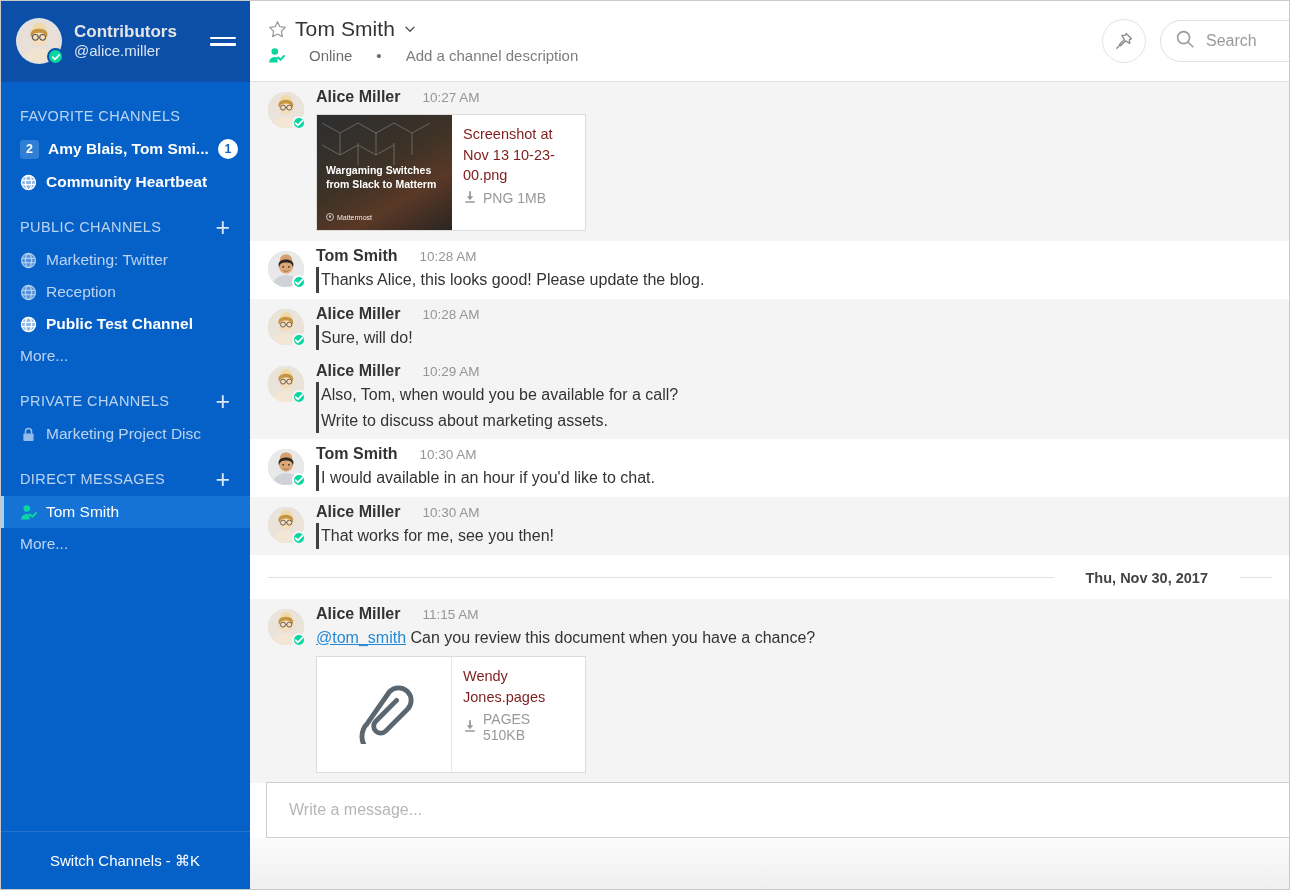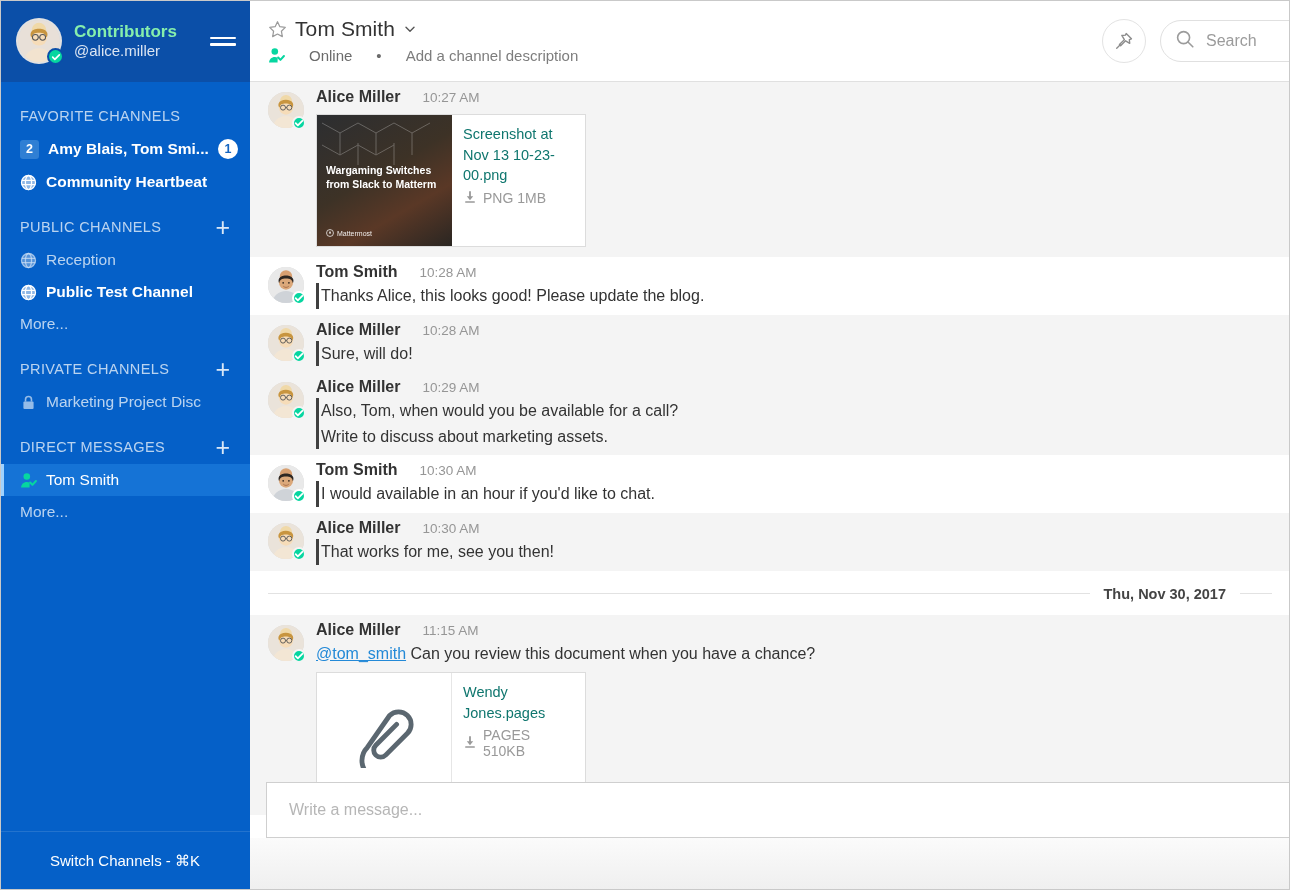--- a/index.html
+++ b/index.html
@@ -33,21 +33,21 @@
   .av svg { display: block; width: 100%; height: 100%; }
   .status-dot {
     position: absolute; right: -2px; bottom: -1px;
     width: 17px; height: 17px; border-radius: 50%;
     background: #06d6a0; border: 2px solid #0b4fa8;
     display: flex; align-items: center; justify-content: center;
   }
   .status-dot svg { width: 10px; height: 10px; }
   .hdr-names { flex: 1 1 auto; min-width: 0; line-height: 1.25; }
   .team-name {
-    color: #86efac; font-size: 17px; font-weight: bold;
+    color: #e5e5e5; font-size: 17px; font-weight: bold;
     white-space: nowrap; overflow: hidden; text-overflow: ellipsis;
   }
   .user-name {
     color: rgba(255,255,255,.85); font-size: 15px;
     white-space: nowrap; overflow: hidden; text-overflow: ellipsis;
   }
   #hamburger { width: 26px; flex: 0 0 26px; cursor: pointer; padding: 6px 0; }
   #hamburger span {
     display: block; height: 2.5px; background: #fff;
     margin: 4px 0; border-radius: 1px;
@@ -178,21 +178,21 @@
   }
   .post-text .line { display: block; }
   .mention { color: #2389d7; }
 
   
   .attach {
     display: inline-flex; border: 1px solid #dcdcdc; background: #fff;
     margin: 6px 0 4px 0; max-width: 270px; overflow: hidden;
   }
   .attach-thumb {
-    width: 135px; height: 131px; flex: 0 0 135px;
+    width: 135px; height: 115px; flex: 0 0 135px;
     position: relative; overflow: hidden;
   }
   .thumb-dark { background: linear-gradient(150deg,#2c2e31 0%,#3d3226 45%,#5a3826 70%,#2a2622 100%); }
   .thumb-dark .wm-pattern {
     position: absolute; inset: 0; opacity: .25;
   }
   .thumb-title {
     position: absolute; left: 9px; top: 48px; right: 4px;
     color: #fff; font-size: 10.5px; font-weight: bold; line-height: 1.35;
   }
@@ -205,31 +205,31 @@
   .thumb-clip {
     background: #fff; display: flex; align-items: center; justify-content: center;
     border-right: 1px solid #e6e6e6;
   }
   .thumb-clip svg { width: 62px; height: 62px; }
   .attach-info {
     padding: 9px 10px 9px 11px; min-width: 0; flex: 1 1 auto;
     display: flex; flex-direction: column; justify-content: flex-start;
   }
   .attach-name {
-    font-size: 14.5px; color: #0f766e; line-height: 1.42;
+    font-size: 14.5px; color: #7f1d1d; line-height: 1.42;
     word-break: break-word; margin-bottom: 4px;
   }
   .attach-sub {
     font-size: 14px; color: #999; display: flex; align-items: center; gap: 6px;
   }
   .attach-sub svg { width: 14px; height: 14px; flex: 0 0 14px; }
 
   
   .date-sep {
-    display: flex; align-items: center; gap: 14px;
+    display: flex; align-items: center; gap: 32px;
     padding: 13px 18px 13px 18px; margin-top: 2px;
   }
   .date-sep .ln { flex: 1 1 auto; height: 1px; background: #e2e2e2; }
   .date-sep .ln.short { flex: 0 0 32px; }
   .date-sep .lbl { font-size: 14.5px; color: #444; font-weight: bold; white-space: nowrap; }
 
   
   #composer-wrap {
     position: absolute; left: 16px; right: 0; bottom: 52px;
     background: transparent;
@@ -311,20 +311,31 @@
           </svg>
         </span>
         <span class="ch-name">Community Heartbeat</span>
       </div>
 
       <div class="sb-gap"></div>
 
       <div class="cat">
         <span class="cat-label">PUBLIC CHANNELS</span>
         <span class="cat-plus">+</span>
+      </div>
+      <div class="ch">
+        <span class="ic">
+          <svg viewBox="0 0 16 16" fill="none" stroke="currentColor" stroke-width="1.2">
+            <circle cx="8" cy="8" r="6.6" fill="currentColor" opacity=".55" stroke="none"></circle>
+            <circle cx="8" cy="8" r="6.6"></circle>
+              <ellipse cx="8" cy="8" rx="2.9" ry="6.6"></ellipse>
+              <path d="M1.6 6h12.8M1.6 10h12.8"></path>
+          </svg>
+        </span>
+        <span class="ch-name">Marketing: Twitter</span>
       </div>
       <div class="ch">
         <span class="ic">
           <svg viewBox="0 0 16 16" fill="none" stroke="currentColor" stroke-width="1.2">
             <circle cx="8" cy="8" r="6.6" fill="currentColor" opacity=".55" stroke="none"></circle>
             <circle cx="8" cy="8" r="6.6"></circle>
               <ellipse cx="8" cy="8" rx="2.9" ry="6.6"></ellipse>
               <path d="M1.6 6h12.8M1.6 10h12.8"></path>
           </svg>
         </span>

